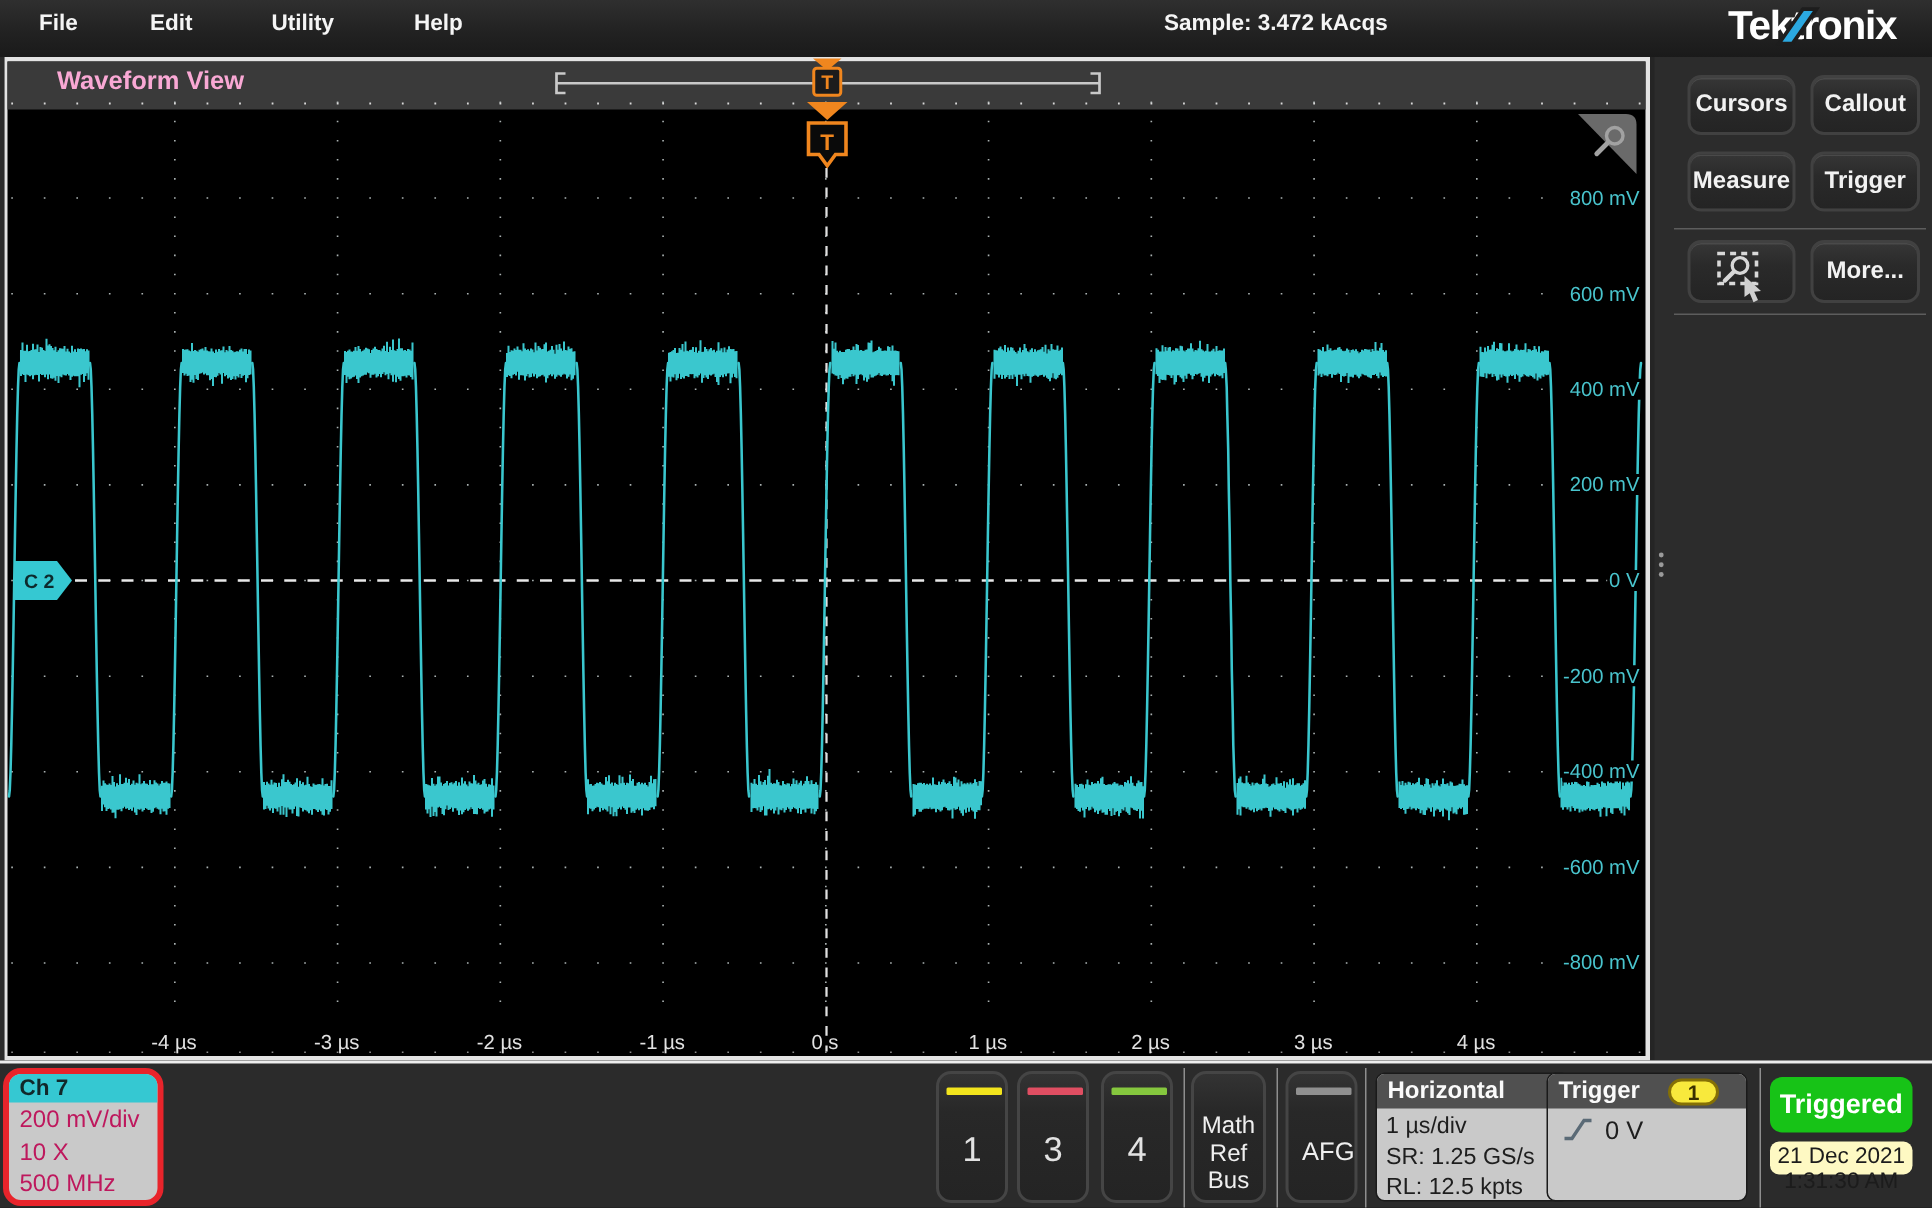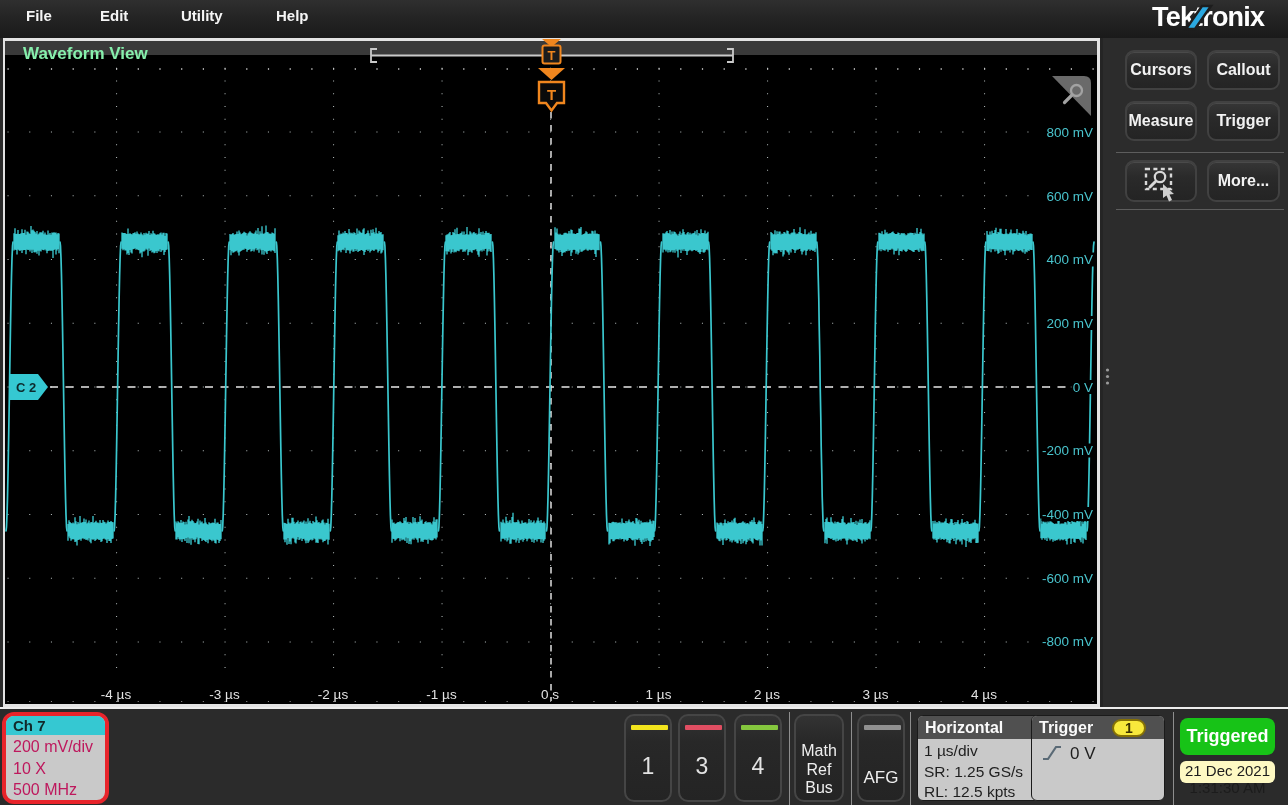--- a/index.html
+++ b/index.html
@@ -3,22 +3,22 @@
 <style>
 * { margin:0; padding:0; box-sizing:border-box; }
 html,body { width:1288px; height:805px; overflow:hidden; background:#2b2b2b;
   font-family:"Liberation Sans", sans-serif; }
 #menubar { position:absolute; left:0; top:0; width:1288px; height:38px;
   background:linear-gradient(180deg,#2f2f2f 0%,#222 55%,#1a1a1a 100%); }
 .mitem { position:absolute; top:0; height:32px; line-height:32px; color:#f5f5f5;
   font-size:15px; font-weight:bold; }
 #wfview { position:absolute; left:3px; top:38px; width:1097px; height:669px;
   background:#000; border:3px solid #e3e3e3; border-left-width:2px; }
-#wftitle { position:absolute; left:0; top:0; width:100%; height:14px; background:#3a3a3a;
-  color:#86efac; font-size:17px; font-weight:bold; line-height:26px; padding-left:18px; }
+#wftitle { position:absolute; left:0; top:0; width:100%; height:32px; background:#3a3a3a;
+  color:#f9a8d4; font-size:17px; font-weight:bold; line-height:26px; padding-left:33px; }
 #rpanel { position:absolute; left:1100px; top:38px; width:188px; height:669px;
   background:#2c2c2c; border-left:3px solid #252525; }
 .rbtn { position:absolute; background:linear-gradient(180deg,#363636,#2a2a2a 40%,#242424);
   border:2px solid #414141; border-radius:9px; color:#f2f2f2; font-weight:bold;
   font-size:16px; display:flex; align-items:center; justify-content:center;
   box-shadow:inset 0 1px 0 #4a4a4a; }
 .rsep { position:absolute; height:1px; background:#5d5d5d; }
 #bbar { position:absolute; left:0; top:707px; width:1288px; height:98px; background:#2b2b2b;
   border-top:2px solid #ededed; }
 #ch2 { position:absolute; left:2px; top:3px; width:107px; height:92px;
@@ -48,20 +48,21 @@
   background:#fef9c3; border-radius:6px; color:#1c1c1c; font-size:15px;
   text-align:center; line-height:17px; padding-top:1px; }
 svg { position:absolute; left:0; top:0; }
 </style></head>
 <body>
 <div id="menubar">
   <span class="mitem" style="left:26px;">File</span>
   <span class="mitem" style="left:100px;">Edit</span>
   <span class="mitem" style="left:181px;">Utility</span>
   <span class="mitem" style="left:276px;">Help</span>
+  <span class="mitem" style="left:776px;">Sample: 3.472 kAcqs</span>
 </div>
 <div id="wfview">
     <div id="wftitle">Waveform View</div>
   </div>
 <div id="rpanel"></div>
 <div class="rbtn" style="left:1125px; top:50px; width:72px; height:40px;">Cursors</div>
 <div class="rbtn" style="left:1207px; top:50px; width:73px; height:40px;">Callout</div>
 <div class="rbtn" style="left:1125px; top:101px; width:72px; height:40px;">Measure</div>
 <div class="rbtn" style="left:1207px; top:101px; width:73px; height:40px;">Trigger</div>
 <div class="rbtn" id="zoombtn" style="left:1125px; top:160px; width:72px; height:42px;"></div>
@@ -87,21 +88,21 @@
       <div class="bar" style="background:#85c73e;"></div>
       <div class="num">4</div>
     </div>
   <div class="vsep" style="left:789px;"></div>
   <div class="chbtn" style="left:794px; width:50px; color:#efefef;">
     <div style="position:absolute; top:26px; width:100%; text-align:center; font-size:16px; line-height:18.5px;">Math<br>Ref<br>Bus</div>
   </div>
   <div class="vsep" style="left:851px;"></div>
   <div class="chbtn" style="left:857px;">
       <div class="bar" style="background:#909090;"></div>
-    <div style="position:absolute; top:52px; width:100%; text-align:center; font-size:17px; color:#efefef;">AFG</div>
+    <div style="position:absolute; top:42px; width:100%; text-align:right; font-size:17px; color:#efefef;">AFG</div>
   </div>
   <div class="vsep" style="left:910px;"></div>
   <div class="panel" style="left:917px; width:130px;">
     <div class="phd">Horizontal</div>
     <div class="prow" style="padding-top:2px;">1 µs/div</div>
     <div class="prow">SR: 1.25 GS/s</div>
     <div class="prow">RL: 12.5 kpts</div>
   </div>
   <div class="panel" style="left:1031px; width:134px;">
     <div class="phd">Trigger</div>

